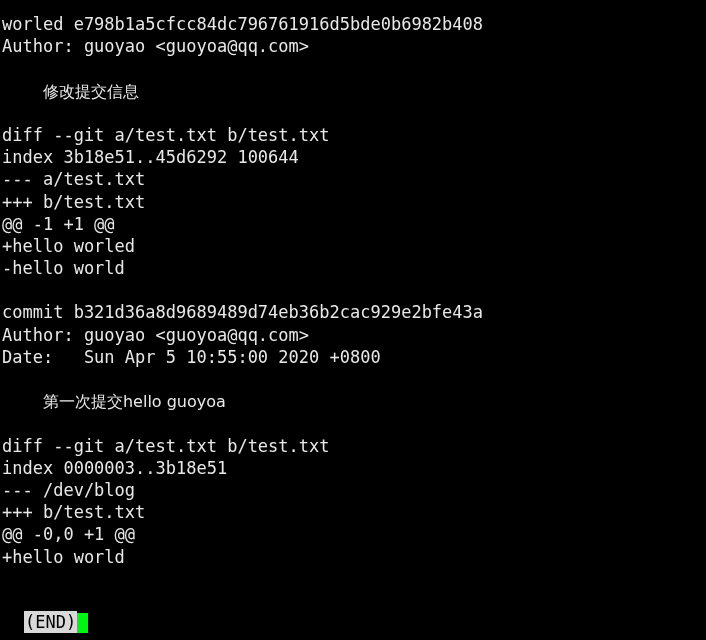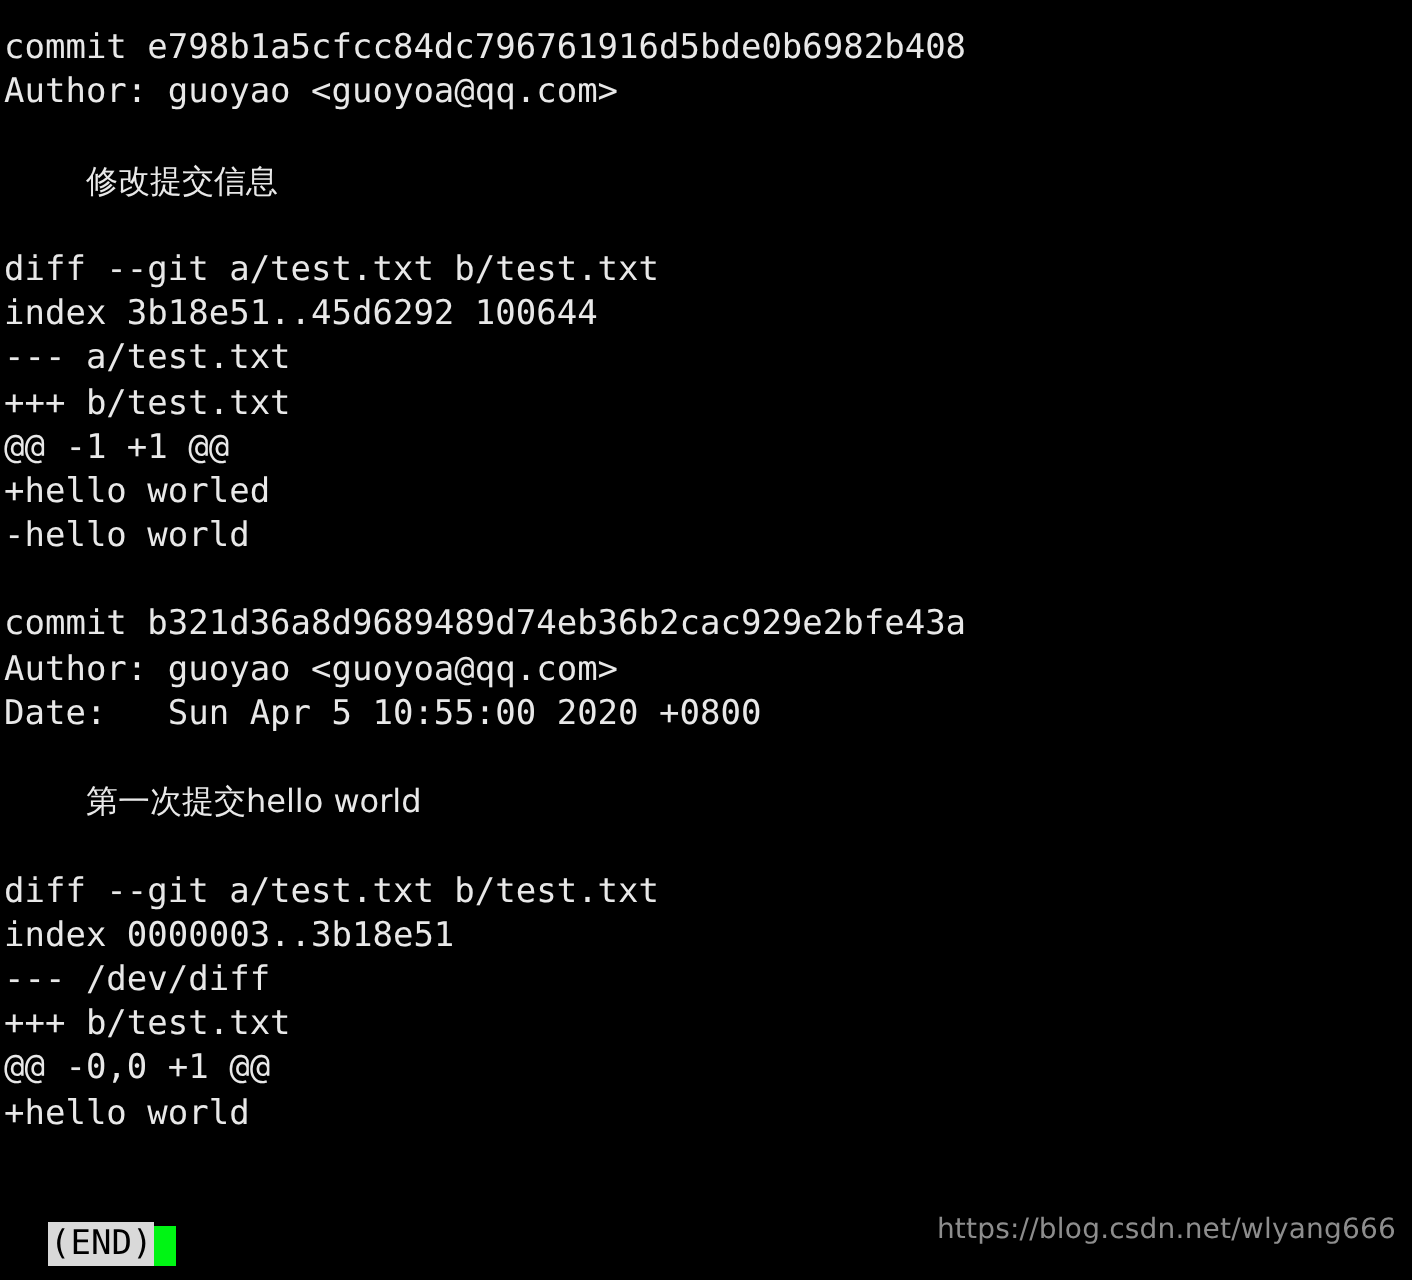--- a/index.html
+++ b/index.html
@@ -73,47 +73,46 @@
     letter-spacing: 0.1px;
     white-space: pre;
   }
 </style>
 </head>
 <body>
 
 <div id="terminal">
 
   <div id="screen">
-      <div class="line">commit e798b1a5cfcc84dc796761916d5bde0b6982b408</div>
+      <div class="line">worled e798b1a5cfcc84dc796761916d5bde0b6982b408</div>
       <div class="line">Author: guoyao &lt;guoyoa@qq.com&gt;</div>
       <div class="line blank">&nbsp;</div>
       <div class="line">    <span class="cn">修改提交信息</span></div>
       <div class="line blank">&nbsp;</div>
       <div class="line">diff --git a/test.txt b/test.txt</div>
       <div class="line">index 3b18e51..45d6292 100644</div>
       <div class="line">--- a/test.txt</div>
       <div class="line">+++ b/test.txt</div>
       <div class="line">@@ -1 +1 @@</div>
       <div class="line">+hello worled</div>
       <div class="line">-hello world</div>
       <div class="line blank">&nbsp;</div>
       <div class="line">commit b321d36a8d9689489d74eb36b2cac929e2bfe43a</div>
       <div class="line">Author: guoyao &lt;guoyoa@qq.com&gt;</div>
       <div class="line">Date:   Sun Apr 5 10:55:00 2020 +0800</div>
       <div class="line blank">&nbsp;</div>
-      <div class="line">    <span class="cn">第一次提交hello world</span></div>
+      <div class="line">    <span class="cn">第一次提交hello guoyoa</span></div>
       <div class="line blank">&nbsp;</div>
       <div class="line">diff --git a/test.txt b/test.txt</div>
       <div class="line">index 0000003..3b18e51</div>
-      <div class="line">--- /dev/diff</div>
+      <div class="line">--- /dev/blog</div>
       <div class="line">+++ b/test.txt</div>
       <div class="line">@@ -0,0 +1 @@</div>
       <div class="line">+hello world</div>
     </div>
 
   <div id="status-line">
     <span id="status-text">(END)</span>
     <span id="cursor-block"></span>
   </div>
 
-  <div id="watermark">https://blog.csdn.net/wlyang666</div>
 
 </div>
 
 </body></html>

